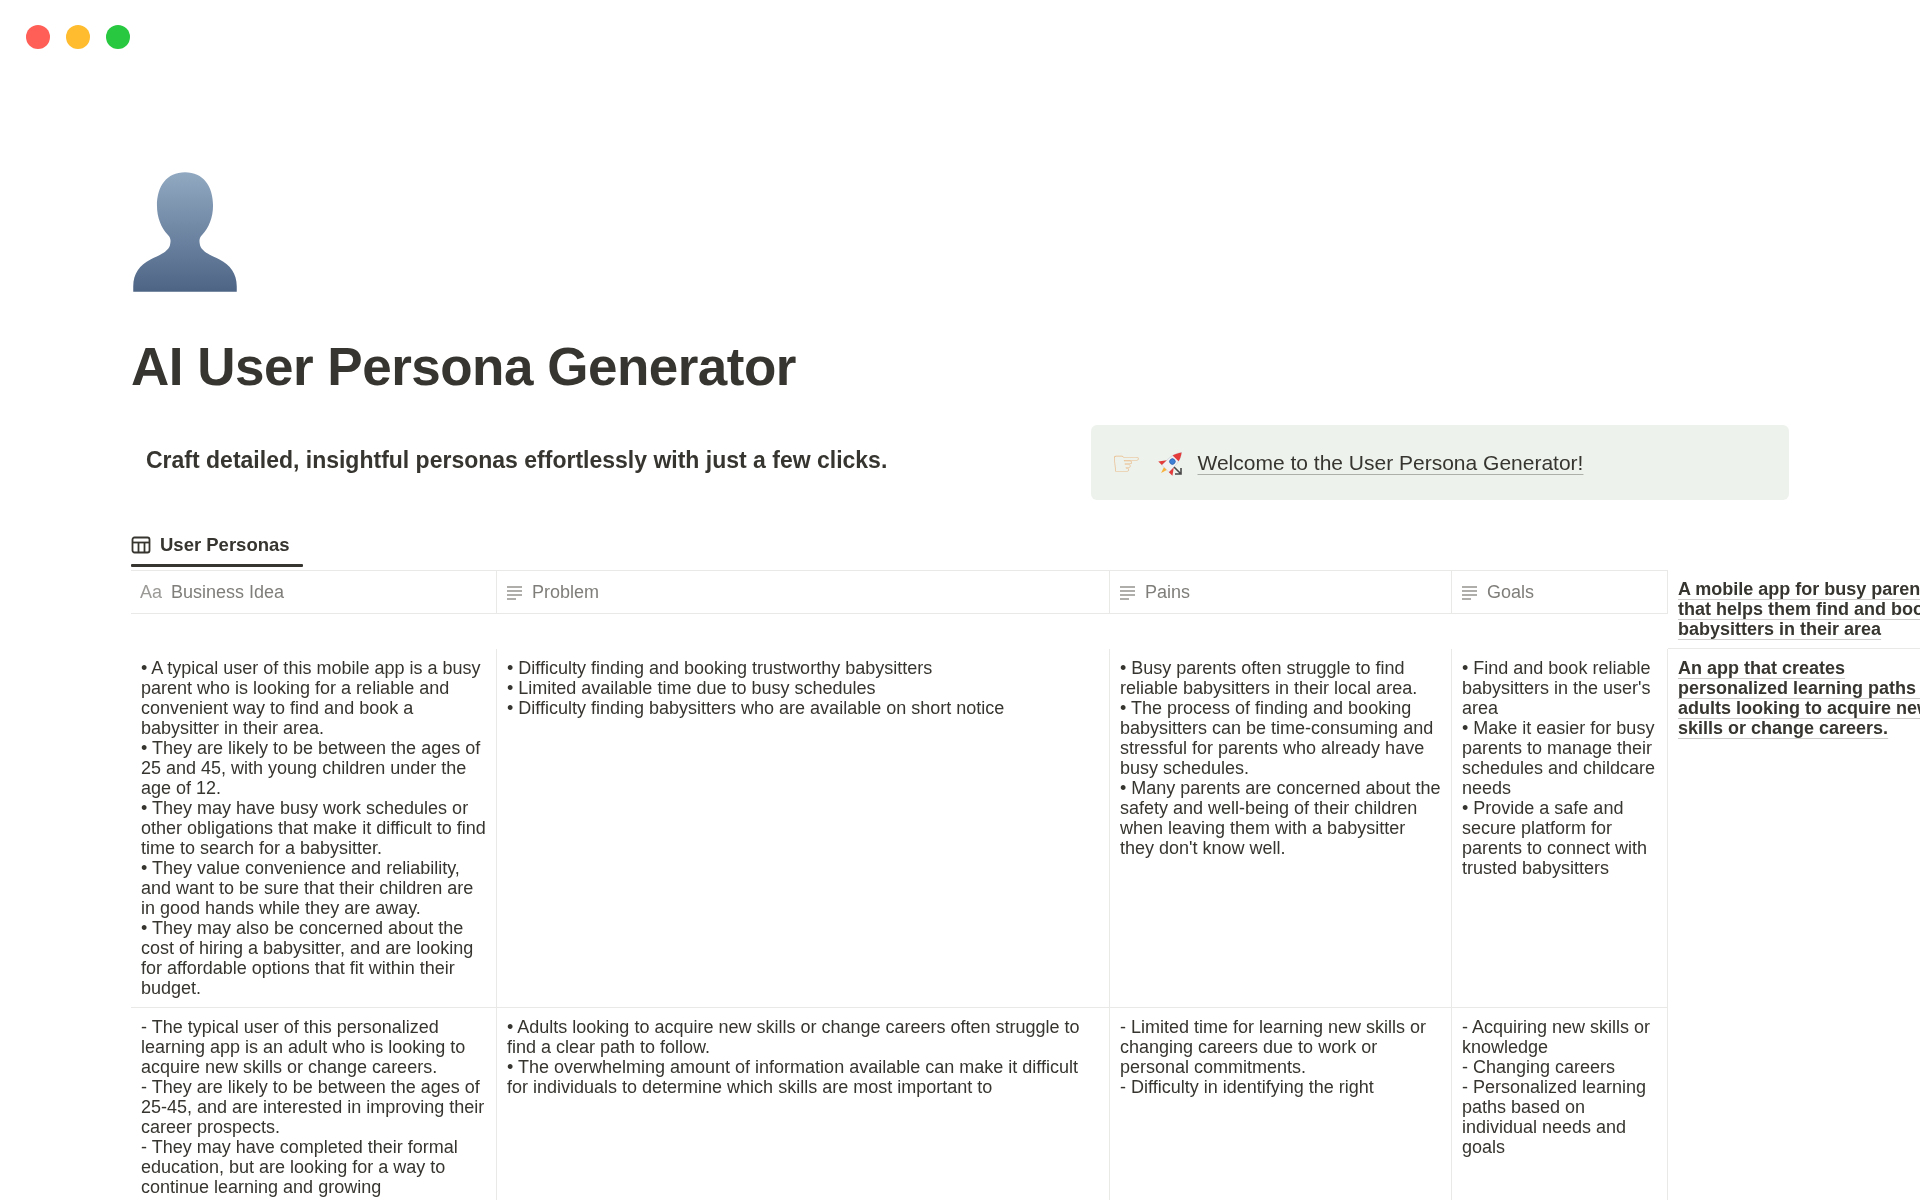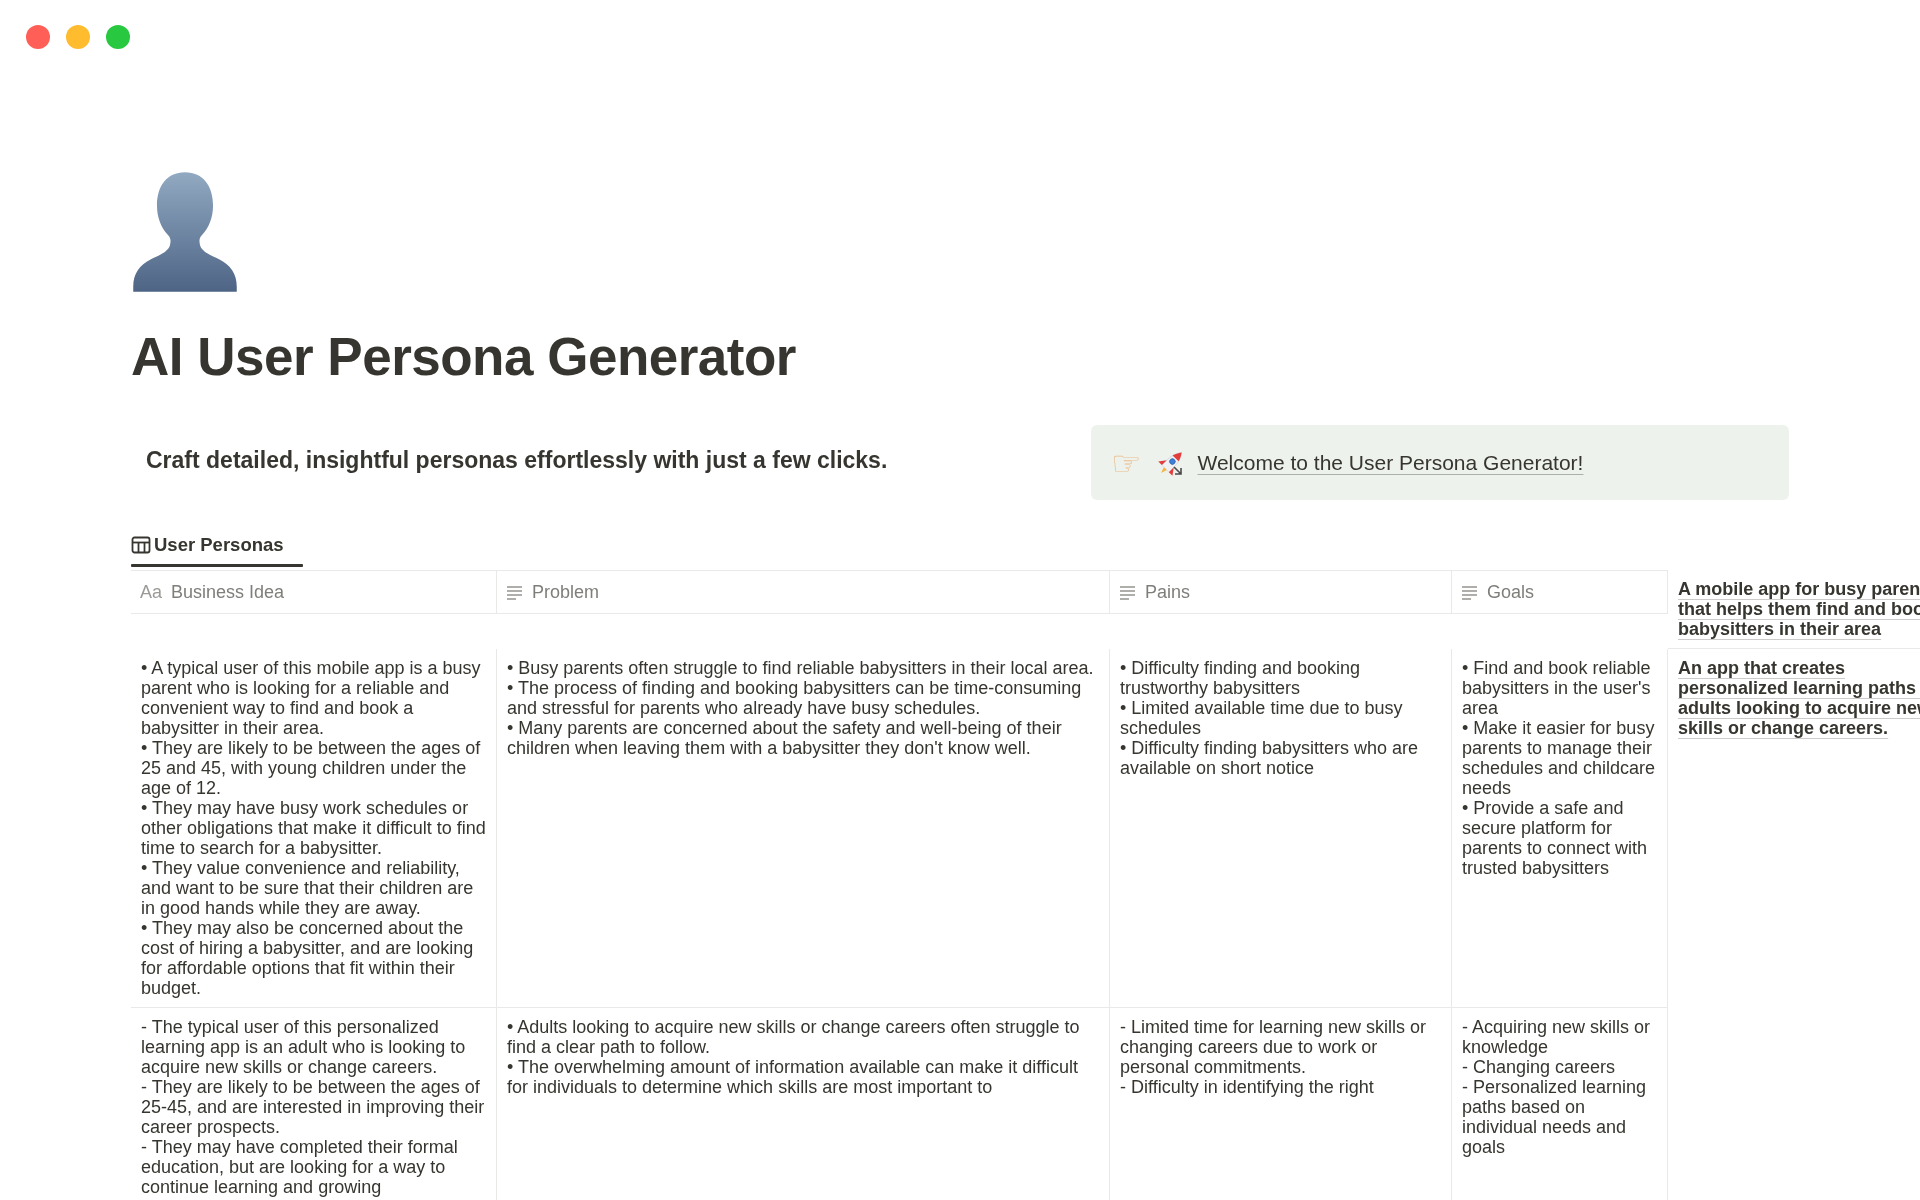--- a/index.html
+++ b/index.html
@@ -8,36 +8,36 @@
 
   
   .traffic { position:absolute; left:26px; top:25px; display:flex; gap:16px; }
   .dot { width:24px; height:24px; border-radius:50%; }
   .dot.red{ background:#ff5f57; } .dot.yellow{ background:#febc2e; } .dot.green{ background:#28c840; }
 
   
   .page-icon { position:absolute; left:131px; top:170px; width:108px; height:124px; }
 
   
-  .page-title { position:absolute; left:131px; top:326px; font-size:53px; font-weight:700;
+  .page-title { position:absolute; left:131px; top:336px; font-size:53px; font-weight:700;
     letter-spacing:-0.5px; color:#37352f; }
   .page-subtitle { position:absolute; left:146px; top:447px; font-size:23px; font-weight:700; }
 
   
   .callout { position:absolute; left:1091px; top:425px; width:698px; height:75px;
     background:#edf3ec; border-radius:6px; display:flex; align-items:center; padding:0 20px; }
   .hand-glyph { font-family:"DejaVu Sans", sans-serif; font-size:34px; color:#e9bd8f; line-height:1; }
   .rocket { width:32px; height:32px; margin-left:14px; }
   .callout-link { margin-left:10px; font-size:21px; color:#37352f; text-decoration:underline;
     text-decoration-color:rgba(55,53,47,0.35); text-underline-offset:4px; text-decoration-thickness:1px;
     cursor:pointer;text-align:right; }
 
   
   .tabs { position:absolute; left:131px; top:529px; }
-  .tab { display:inline-flex; align-items:center; gap:3px; padding:0 14px 0 0; height:32px;
+  .tab { display:inline-flex; align-items:center; gap:9px; padding:0 14px 0 0; height:32px;
     font-size:18.5px; font-weight:600; color:#37352f; cursor:pointer; }
   .tab-underline { position:absolute; left:0; top:35px; height:3px; width:172px; background:#37352f;
     border-radius:1px; }
 
   
   .table { position:absolute; left:131px; top:570px; width:1837px; border-bottom:1px solid #e9e9e7; }
   .grid { display:grid; grid-template-columns:366px 613px 342px 216px 300px; }
   .grid > div { border-right:1px solid #e9e9e7; }
   .grid > div:nth-child(5n) { border-right:none; }
   .th { height:44px; display:flex; align-items:center; gap:9px; padding:12px 9px;
@@ -143,26 +143,26 @@
       </svg>
       <span>Goals</span>
     </div>
 
     <div class="td td-title">A mobile app for busy parents that helps them find and book babysitters in their area</div>
     <div class="td">• A typical user of this mobile app is a busy parent who is looking for a reliable and convenient way to find and book a babysitter in their area.
 • They are likely to be between the ages of 25 and 45, with young children under the age of 12.
 • They may have busy work schedules or other obligations that make it difficult to find time to search for a babysitter.
 • They value convenience and reliability, and want to be sure that their children are in good hands while they are away.
 • They may also be concerned about the cost of hiring a babysitter, and are looking for affordable options that fit within their budget.</div>
+    <div class="td">• Difficulty finding and booking trustworthy babysitters
+• Limited available time due to busy schedules
+• Difficulty finding babysitters who are available on short notice</div>
     <div class="td">• Busy parents often struggle to find reliable babysitters in their local area.
 • The process of finding and booking babysitters can be time-consuming and stressful for parents who already have busy schedules.
 • Many parents are concerned about the safety and well-being of their children when leaving them with a babysitter they don't know well.</div>
-    <div class="td">• Difficulty finding and booking trustworthy babysitters
-• Limited available time due to busy schedules
-• Difficulty finding babysitters who are available on short notice</div>
     <div class="td">• Find and book reliable babysitters in the user's area
 • Make it easier for busy parents to manage their schedules and childcare needs
 • Provide a safe and secure platform for parents to connect with trusted babysitters</div>
 
     <div class="td td-title row2">An app that creates personalized learning paths for adults looking to acquire new skills or change careers.</div>
     <div class="td row2">- The typical user of this personalized learning app is an adult who is looking to acquire new skills or change careers.
 - They are likely to be between the ages of 25-45, and are interested in improving their career prospects.
 - They may have completed their formal education, but are looking for a way to continue learning and growing professionally.
 - They are open-minded, curious, and motivated to learn.</div>
     <div class="td row2">• Adults looking to acquire new skills or change careers often struggle to find a clear path to follow.

